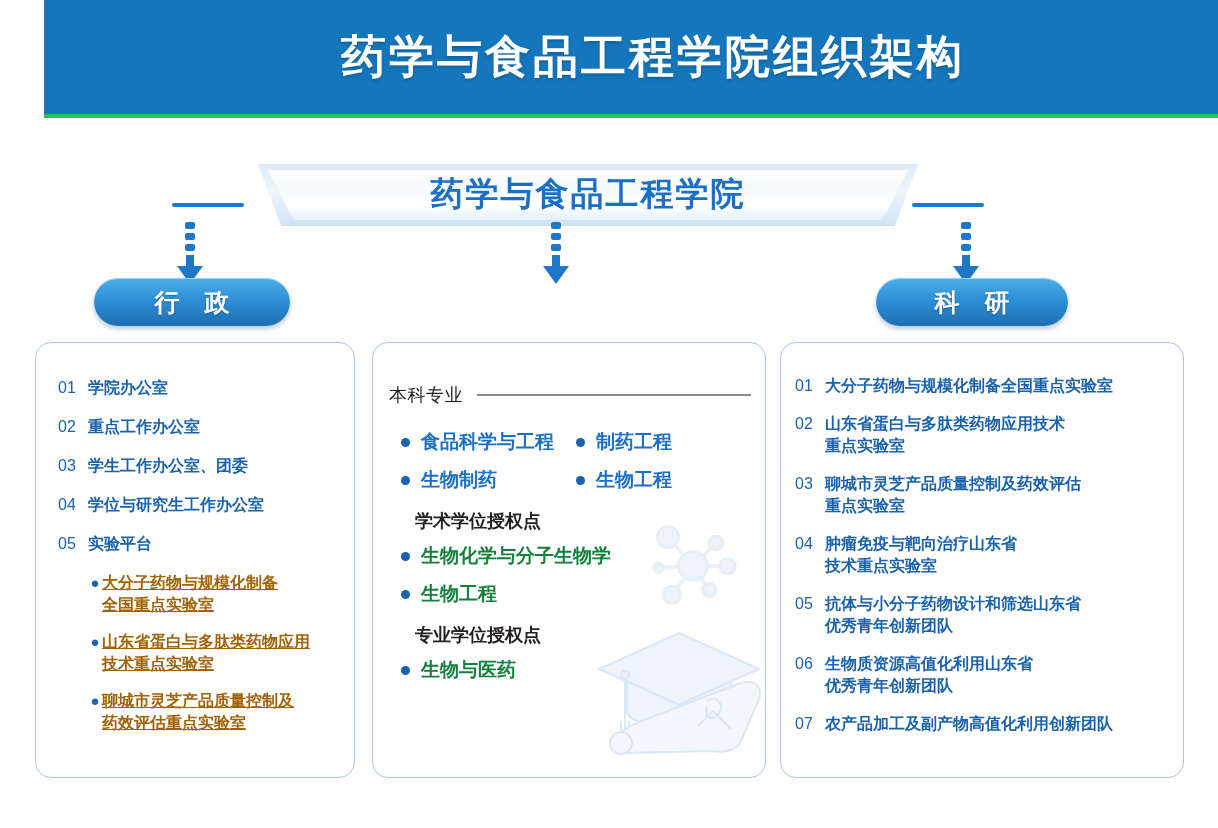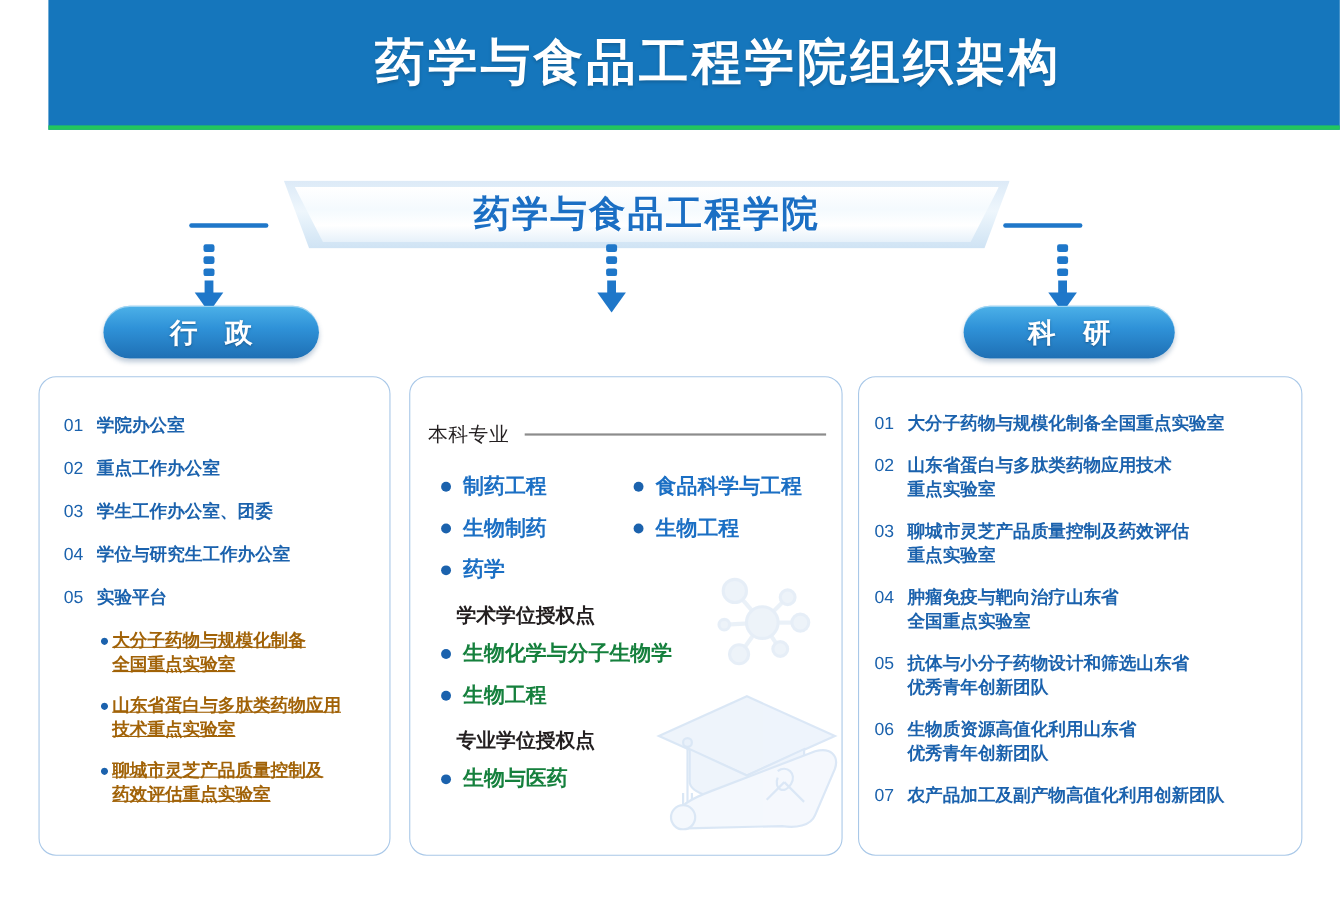--- a/index.html
+++ b/index.html
@@ -444,38 +444,34 @@
     <div class="teach-body">
 
       <div class="section-head">
         <span class="sec-label">本科专业</span>
         <span class="sec-rule"></span>
       </div>
 
       <div class="major-grid">
         <div class="major-item">
           <span class="mdot"></span>
-          <span class="mtext">制药工程</span>
+          <span class="mtext">食品科学与工程</span>
         </div>
         <div class="major-item">
           <span class="mdot"></span>
-          <span class="mtext">食品科学与工程</span>
+          <span class="mtext">制药工程</span>
         </div>
         <div class="major-item">
           <span class="mdot"></span>
           <span class="mtext">生物制药</span>
         </div>
         <div class="major-item">
           <span class="mdot"></span>
           <span class="mtext">生物工程</span>
         </div>
-        <div class="major-item">
-          <span class="mdot"></span>
-          <span class="mtext">药学</span>
-        </div>
         <div></div>
       </div>
 
       <div class="sub-head">学术学位授权点</div>
       <div class="degree-item">
         <span class="ddot"></span>
         <span class="dtext">生物化学与分子生物学</span>
       </div>
       <div class="degree-item">
         <span class="ddot"></span>
@@ -504,21 +500,21 @@
 重点实验室</span>
       </div>
       <div class="num-row">
         <span class="num">03</span>
         <span class="num-text">聊城市灵芝产品质量控制及药效评估
 重点实验室</span>
       </div>
       <div class="num-row">
         <span class="num">04</span>
         <span class="num-text">肿瘤免疫与靶向治疗山东省
-全国重点实验室</span>
+技术重点实验室</span>
       </div>
       <div class="num-row">
         <span class="num">05</span>
         <span class="num-text">抗体与小分子药物设计和筛选山东省
 优秀青年创新团队</span>
       </div>
       <div class="num-row">
         <span class="num">06</span>
         <span class="num-text">生物质资源高值化利用山东省
 优秀青年创新团队</span>

